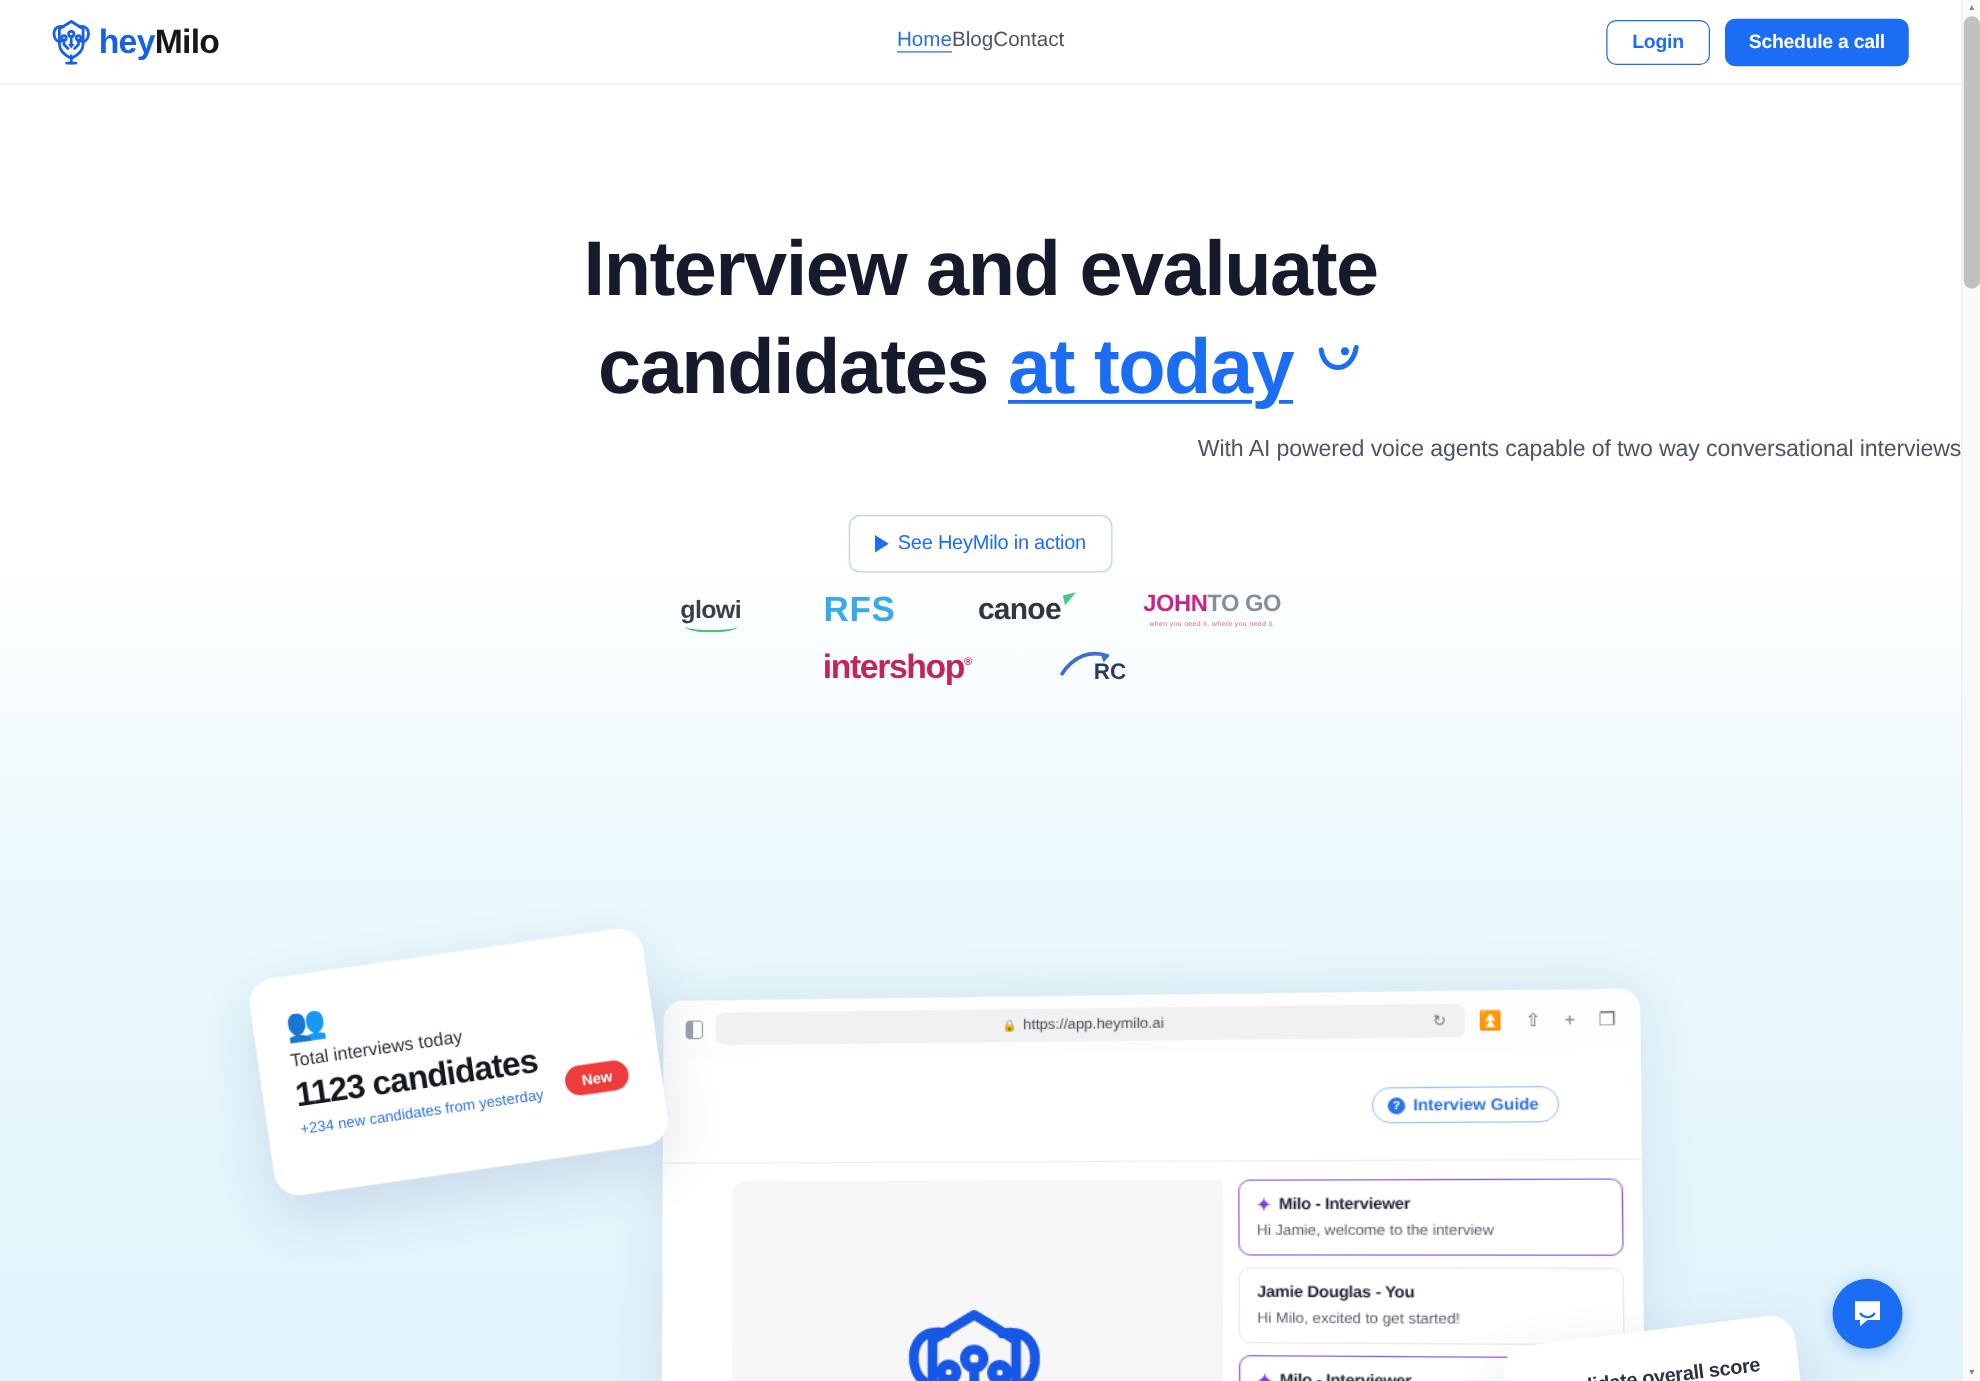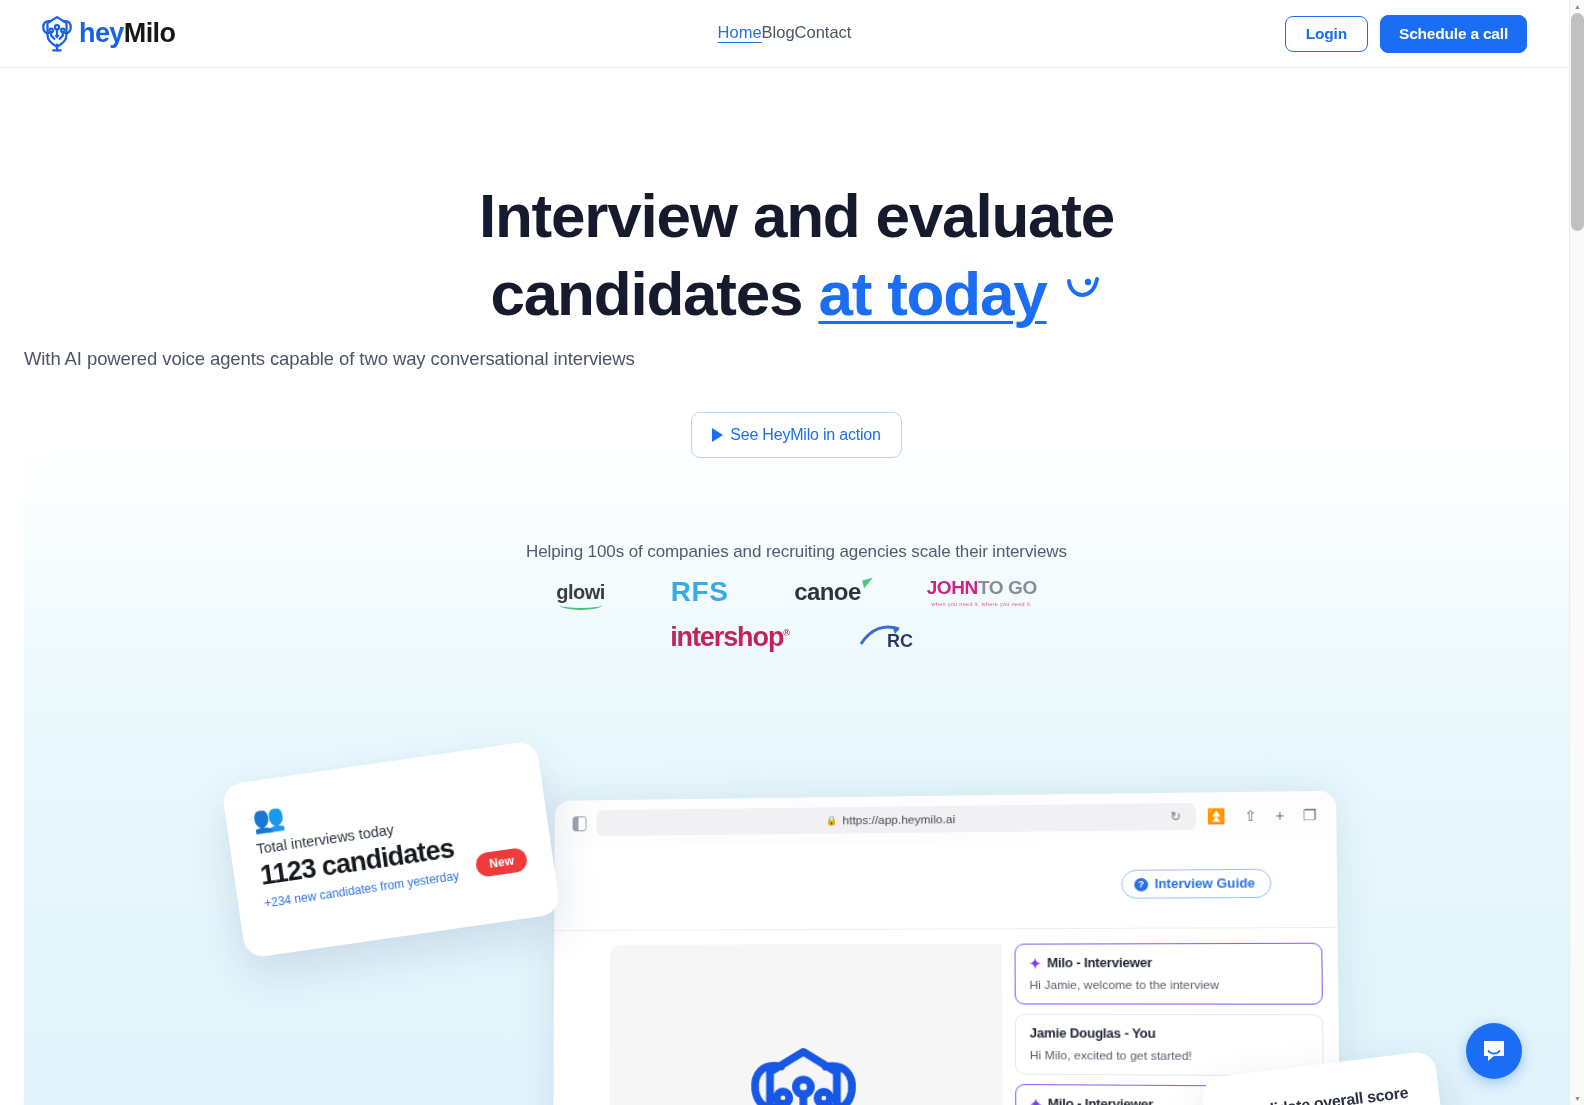--- a/index.html
+++ b/index.html
@@ -91,21 +91,20 @@
     background: linear-gradient(to bottom,
       #ffffff 0px, #ffffff 370px,
       #fbfeff 430px,
       #f6fcfe 500px,
       #eefafd 580px,
       #e9f8fd 700px,
       #e5f5fc 860px,
       #e1f3fb 1037px);
     height: 1037px;
     overflow: hidden;
-    margin-left: 24px;
   }
 
   .hero-title {
     text-align: center;
     font-size: 62px;
     line-height: 1.0;
     font-weight: 700;
     letter-spacing: -1.2px;
     color: #151b2d;
     padding-top: 117px;
@@ -117,21 +116,21 @@
     text-underline-offset: 6px;
     text-decoration-thickness: 3px;
   }
   .wink {
     display: inline-block;
     vertical-align: 6px;
     margin-left: 14px;
   }
 
   .hero-sub {
-    text-align: left;
+    text-align: right;
     margin-top: 23px;
     font-size: 18.5px;
     color: #4c5565;
     letter-spacing: -0.1px;
   }
 
   .cta-row {
     margin-top: 42px;
     display: flex; justify-content: center; gap: 17px;
   }
@@ -433,21 +432,20 @@
 
     <p class="hero-sub">With AI powered voice agents capable of two way conversational interviews</p>
 
     <div class="cta-row">
       <button class="cta-secondary">
         <span class="play-tri"></span>
         <span>See HeyMilo in action</span>
       </button>
     </div>
 
-    <p class="social-proof">Helping 100s of companies and recruiting agencies scale their interviews</p>
 
     <div class="logos-row">
       <div class="brand brand-glowi">
         <span>glowi</span>
         <span class="swoosh"></span>
       </div>
       <div class="brand brand-rfs">RFS</div>
       <div class="brand brand-canoe">
         <span>canoe</span>
         <span class="leaf"></span>

